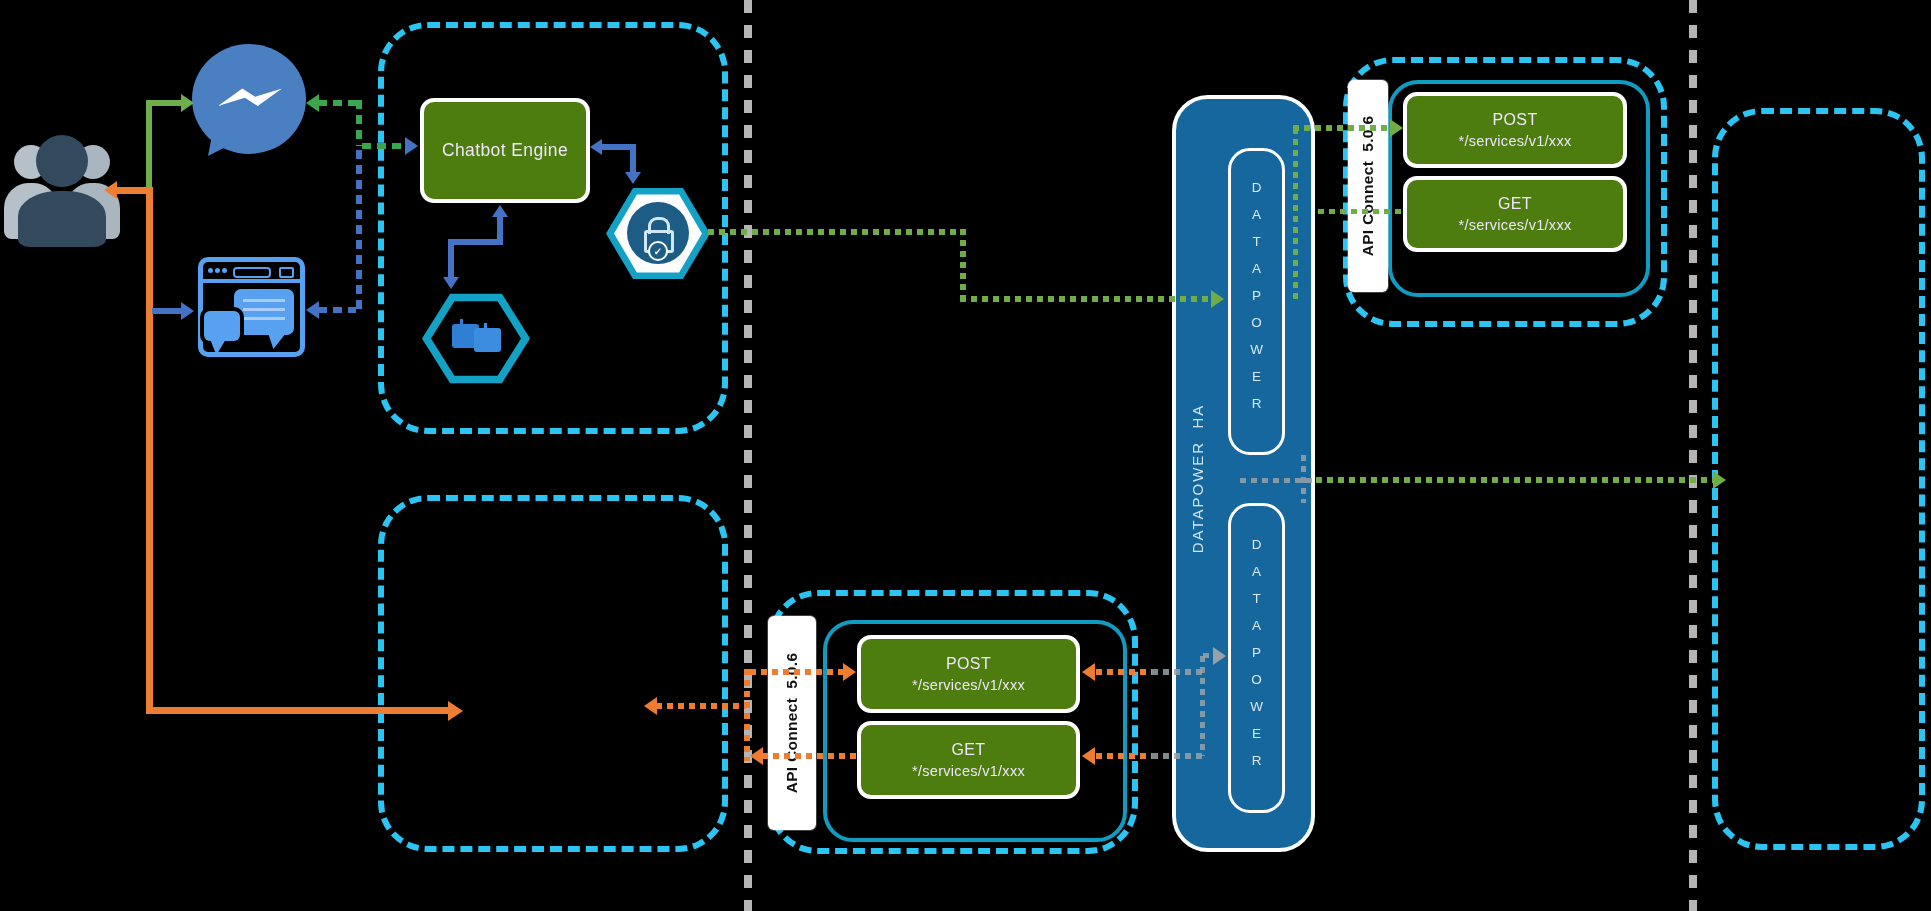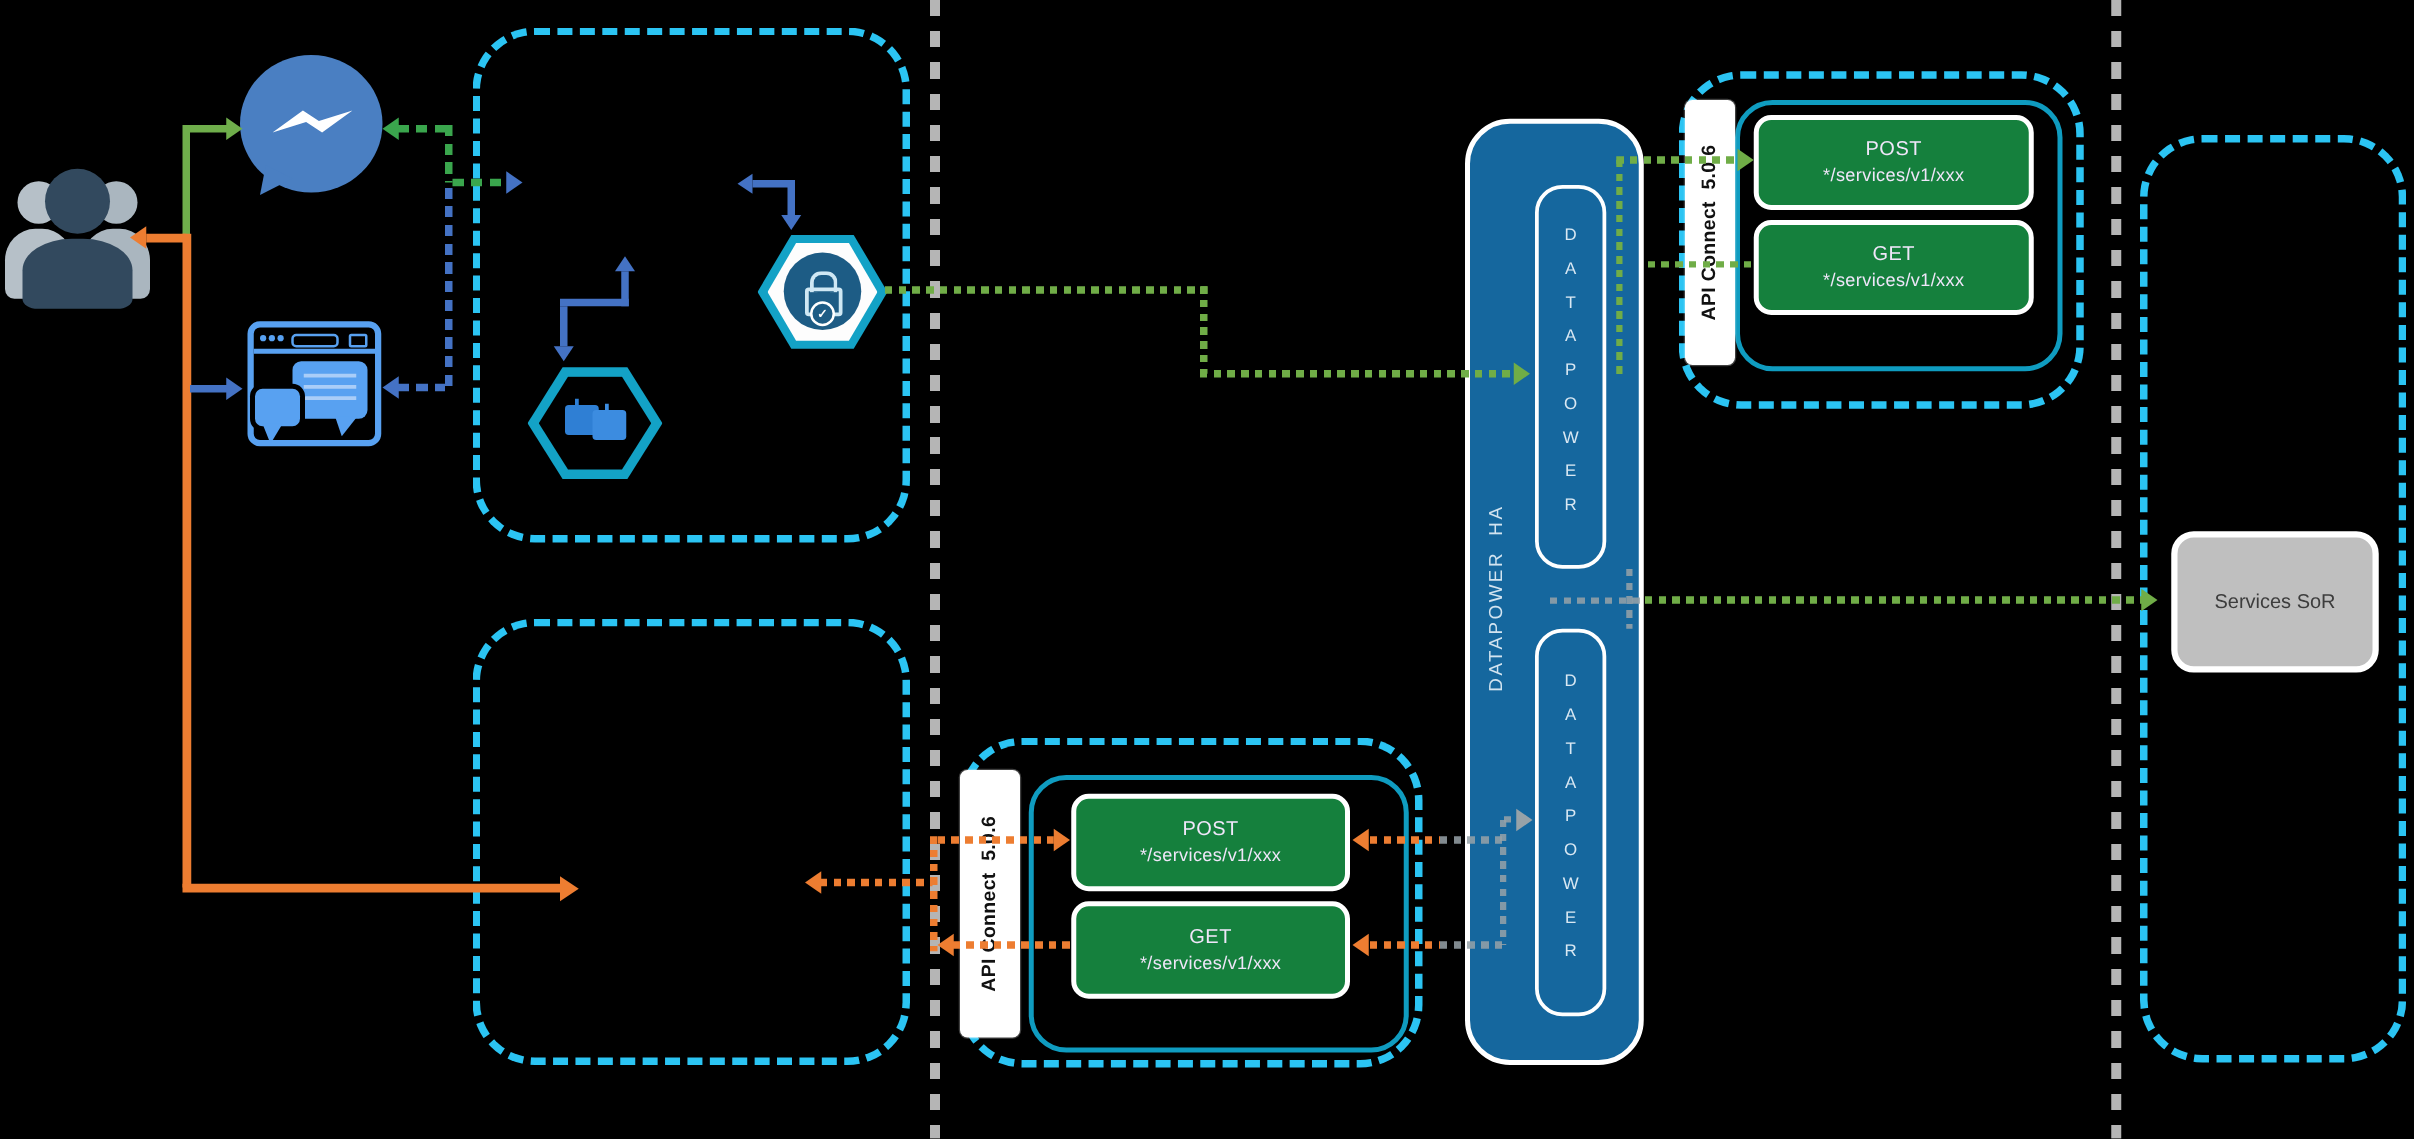--- a/index.html
+++ b/index.html
@@ -7,21 +7,21 @@
          font-family:"Liberation Sans",sans-serif;}
   .abs{position:absolute;}
 
   
   .zone{position:absolute;border:6px dashed #2bc4f3;border-radius:50px;background:transparent;}
   .teal-box{position:absolute;border:4px solid #0f9cc0;border-radius:30px;background:transparent;}
   .label-bar{position:absolute;background:#fff;border-radius:6px;display:flex;align-items:center;justify-content:center;box-shadow:0 0 0 1px rgba(255,255,255,.25);}
   .label-bar span{transform:rotate(-90deg);white-space:pre;font-weight:bold;font-size:15.5px;color:#111;letter-spacing:.3px;}
 
   
-  .pnode{position:absolute;background:#15803d;border:4px solid #fff;border-radius:14px;
+  .pnode{position:absolute;background:#4d7c0f;border:4px solid #fff;border-radius:14px;
          display:flex;flex-direction:column;align-items:center;justify-content:center;
          color:#f0e6fa;text-align:center;}
   .pnode .l1{font-size:16px;letter-spacing:.4px;}
   .pnode .l2{font-size:14.5px;margin-top:4px;letter-spacing:.3px;}
   .gnode{position:absolute;background:#bfbfbf;border:5px solid #fff;border-radius:18px;
          display:flex;align-items:center;justify-content:center;color:#3d3d3d;font-size:16px;}
   .dp{position:absolute;background:#15679e;border:4px solid #fff;border-radius:36px;}
   .dp-inner{position:absolute;border:3px solid #fff;border-radius:22px;display:flex;align-items:center;justify-content:center;}
   .dp-inner span{writing-mode:vertical-rl;text-orientation:upright;letter-spacing:12px;
                  color:#d9e8f3;font-size:13.5px;}
@@ -89,38 +89,38 @@
 
   <div class="dp" style="left:1172px;top:95px;width:135px;height:749px;z-index:3;"></div>
   <div class="dp-label" style="left:1047px;top:470px;width:300px;z-index:4;">DATAPOWER  HA</div>
   <div class="dp-inner" style="left:1228px;top:148px;width:51px;height:301px;z-index:4;">
     <span>DATAPOWER</span>
   </div>
   <div class="dp-inner" style="left:1228px;top:503px;width:51px;height:304px;z-index:4;">
     <span>DATAPOWER</span>
   </div>
 
+  <div class="pnode" style="left:420px;top:98px;width:162px;height:97px;z-index:4;">
+    <div class="l1" style="font-size:17.5px;">Chatbot Engine</div>
+  </div>
   <div class="pnode" style="left:1403px;top:92px;width:216px;height:68px;z-index:4;">
     <div class="l1">POST</div>
     <div class="l2">*/services/v1/xxx</div>
   </div>
   <div class="pnode" style="left:1403px;top:176px;width:216px;height:68px;z-index:4;">
     <div class="l1">GET</div>
     <div class="l2">*/services/v1/xxx</div>
   </div>
   <div class="pnode" style="left:857px;top:635px;width:215px;height:70px;z-index:4;">
     <div class="l1">POST</div>
     <div class="l2">*/services/v1/xxx</div>
   </div>
   <div class="pnode" style="left:857px;top:721px;width:215px;height:70px;z-index:4;">
     <div class="l1">GET</div>
     <div class="l2">*/services/v1/xxx</div>
-  </div>
-  <div class="gnode" style="left:1737px;top:425px;width:156px;height:103px;z-index:4;">
-    <span>Services SoR</span>
   </div>
 
   <div class="abs" style="left:8px;top:133px;width:108px;height:115px;z-index:4;">
     <div class="person" style="left:0;top:12px;width:46px;height:96px;">
       <div class="head" style="left:6px;top:0;width:34px;height:34px;background:#b6c0c8;"></div>
       <div class="body" style="left:-4px;top:38px;width:54px;height:56px;background:#b6c0c8;"></div>
     </div>
     <div class="person" style="left:62px;top:12px;width:46px;height:96px;">
       <div class="head" style="left:6px;top:0;width:34px;height:34px;background:#aab6bf;"></div>
       <div class="body" style="left:-4px;top:38px;width:54px;height:56px;background:#aab6bf;"></div>

